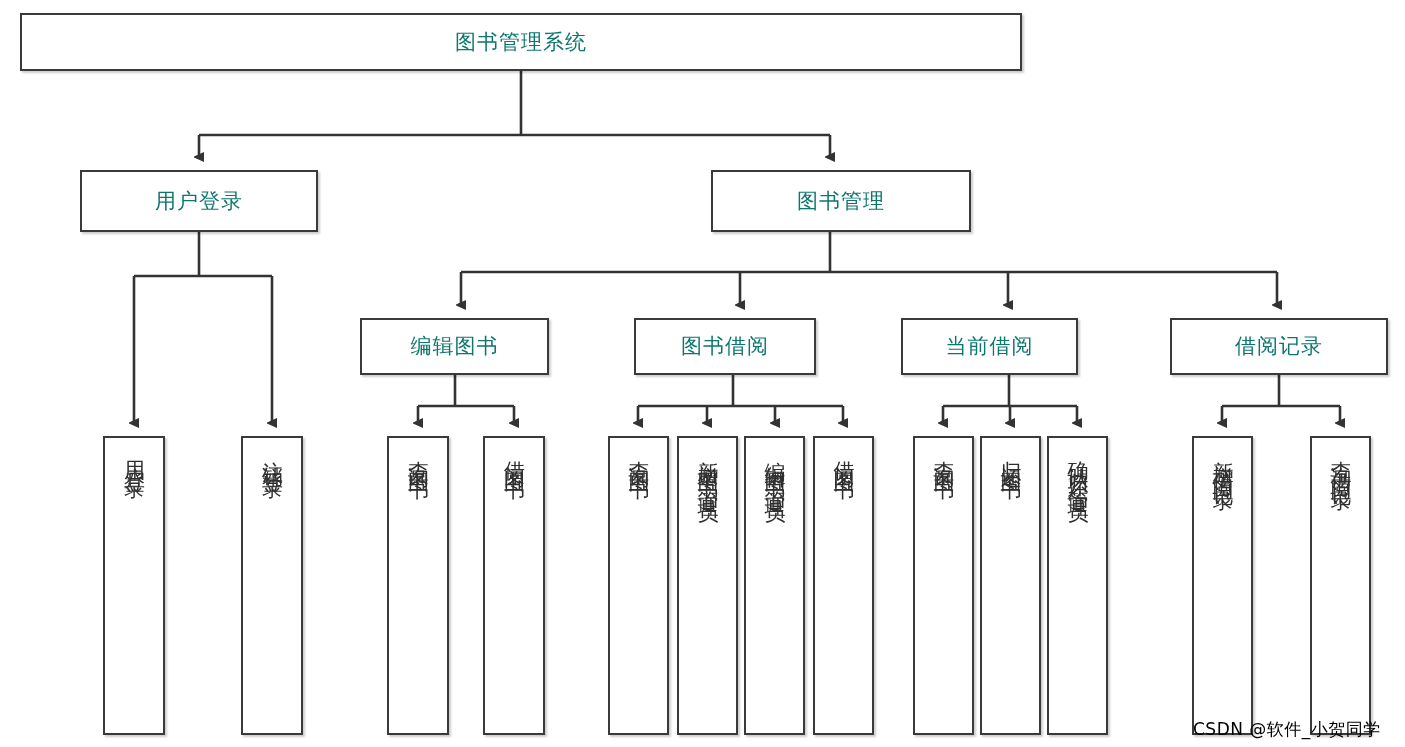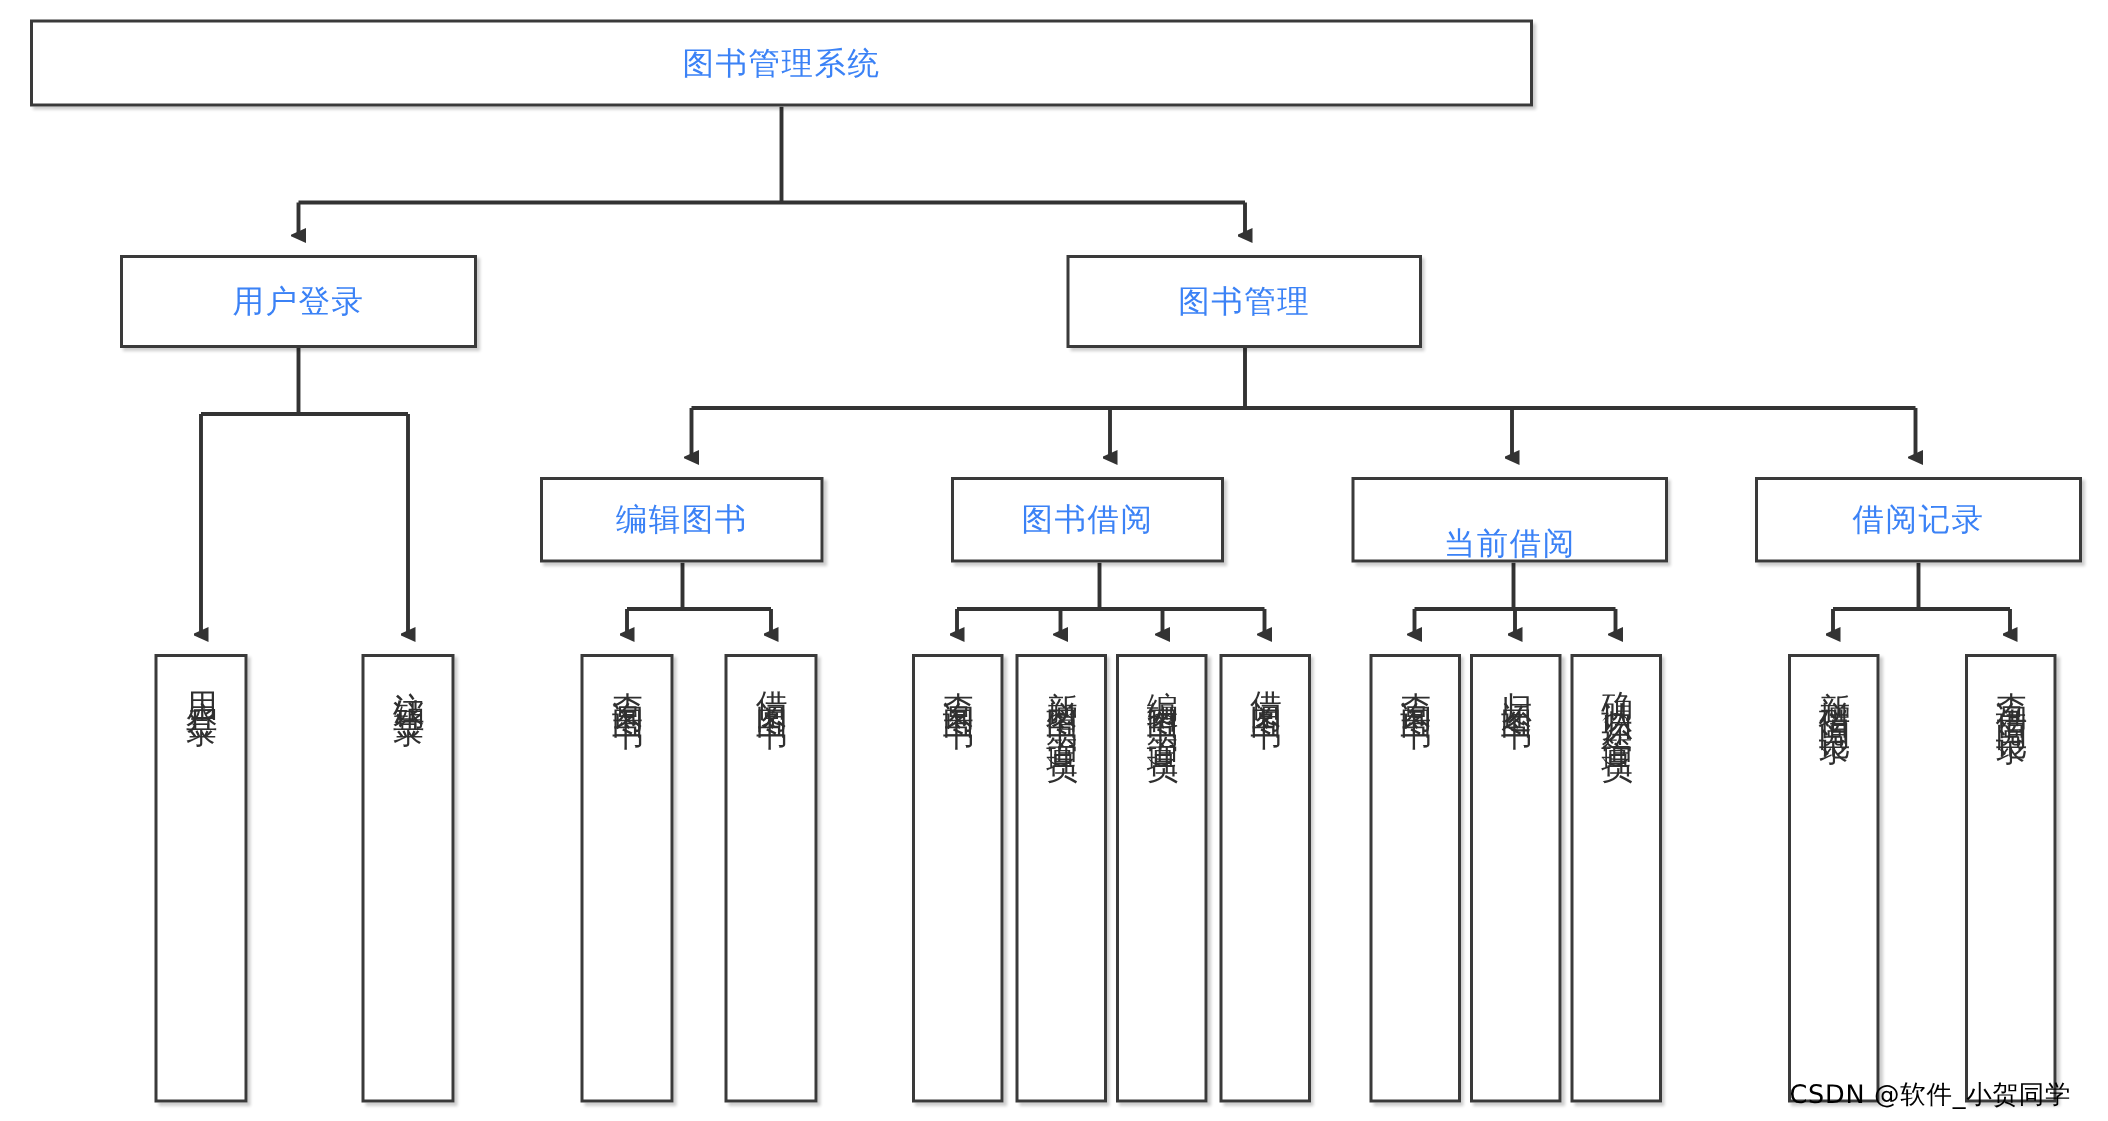--- a/index.html
+++ b/index.html
@@ -30,21 +30,21 @@
     box-sizing: border-box;
     background: #ffffff;
     border: 2.5px solid #3a3a3a;
     box-shadow: 2px 2px 2px rgba(0,0,0,0.20);
     display: flex;
     align-items: center;
     justify-content: center;
   }
   .node-label-h {
     font-size: 21px;
-    color: #3b82f6;
+    color: #0f766e;
     letter-spacing: 1px;
     white-space: nowrap;
     line-height: 1;
   }
   .node-box.vertical {
     align-items: flex-start;
     justify-content: center;
     padding-top: 6px;
   }
   .node-label-v {
@@ -132,31 +132,31 @@
     </g>
   </svg>
 
   <div class="node-box" style="left: 20px; top: 13px; width: 1002px; height: 58px;">
     <span class="node-label-h">图书管理系统</span>
   </div>
 
   <div class="node-box" style="left: 80px; top: 170px; width: 238px; height: 62px;">
     <span class="node-label-h">用户登录</span>
   </div>
-  <div class="node-box" style="left: 711px; top: 170px; width: 237px; height: 62px;">
+  <div class="node-box" style="left: 711px; top: 170px; width: 260px; height: 62px;">
     <span class="node-label-h">图书管理</span>
   </div>
 
   <div class="node-box" style="left: 360px; top: 318px; width: 189px; height: 57px;">
     <span class="node-label-h">编辑图书</span>
   </div>
   <div class="node-box" style="left: 634px; top: 318px; width: 182px; height: 57px;">
     <span class="node-label-h">图书借阅</span>
   </div>
-  <div class="node-box" style="left: 901px; top: 318px; width: 211px; height: 57px; align-items: flex-end;">
+  <div class="node-box" style="left: 901px; top: 318px; width: 177px; height: 57px;">
     <span class="node-label-h">当前借阅</span>
   </div>
   <div class="node-box" style="left: 1170px; top: 318px; width: 218px; height: 57px;">
     <span class="node-label-h">借阅记录</span>
   </div>
 
   <div class="node-box vertical" style="left: 103px; top: 436px; width: 62px; height: 299px;">
     <span class="node-label-v">用户登录</span>
   </div>
   <div class="node-box vertical" style="left: 241px; top: 436px; width: 62px; height: 299px;">

